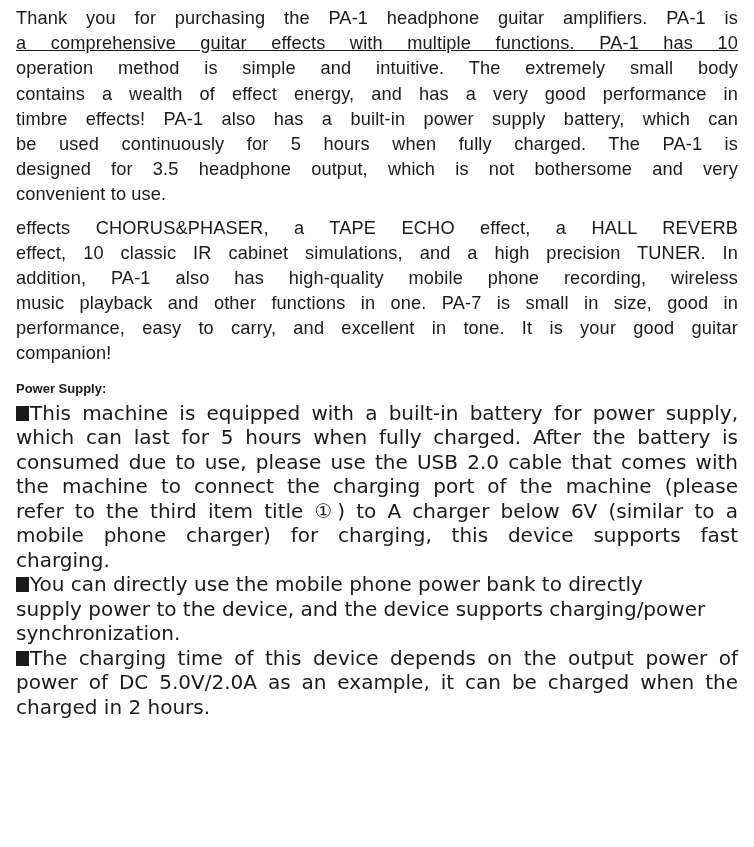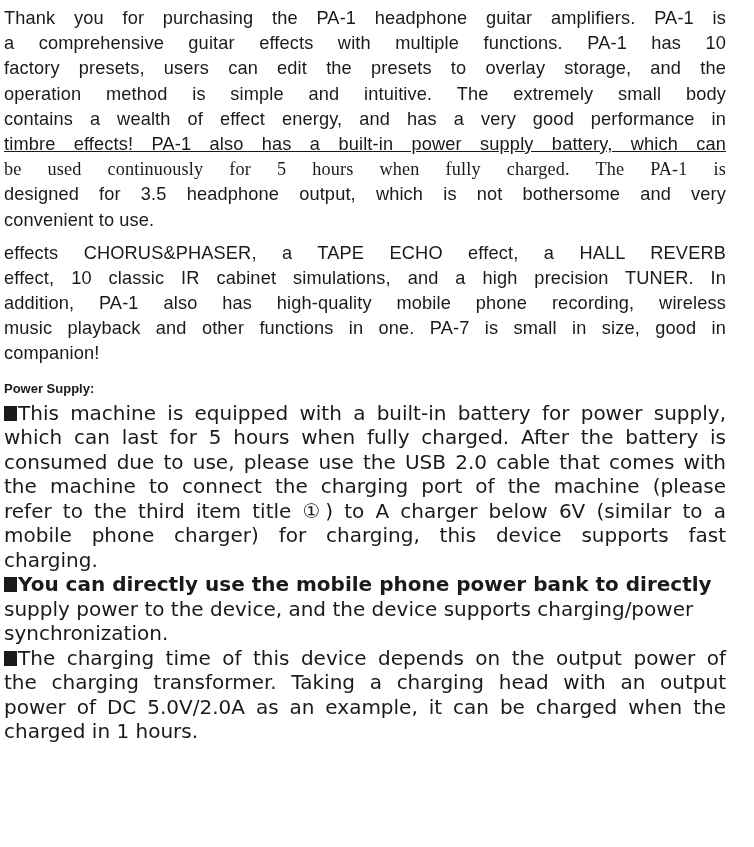--- a/index.html
+++ b/index.html
@@ -1,17 +1,17 @@
 <!DOCTYPE html>
 <html><head>
 <meta charset="utf-8">
 <style>
   html, body { margin: 0; padding: 0; background: #ffffff; }
   body { width: 754px; height: 847px; overflow: hidden; position: relative; color: #1a1a1a; }
-  .page { position: absolute; left: 4px; top: 6px; width: 722px; }
+  .page { position: absolute; left: 16px; top: 6px; width: 722px; }
   .para { margin: 0; }
   .line {
     display: block; white-space: nowrap; height: 25.2px; line-height: 25.2px;
     font-family: "Liberation Sans", sans-serif; font-size: 18.2px; letter-spacing: 0.15px;
     text-align: justify; text-align-last: justify;
   }
   .line.last { text-align-last: left; }
   .intro .line { transform-origin: left center; }
   .p1 { margin-bottom: 8px; }
   .p2 { margin-bottom: 10px; }
@@ -29,58 +29,57 @@
   }
 </style>
 </head>
 <body>
 
 <div class="page">
 
   <div class="intro">
     <div class="para p1">
       <span class="line" style="display: block; width: 722px;">Thank you for purchasing the PA-1 headphone guitar amplifiers. PA-1 is</span>
-      <span class="line" style="display: block; width: 722px;">a comprehensive guitar effects with multiple functions. PA-1 has 10</span>
-      <span class="line" style="display: block; width: 722px;">factory presets, users can edit the presets to overlay storage, and the</span>
+      <span class="line" style="display: block; width: 722px; text-decoration: underline;">a comprehensive guitar effects with multiple functions. PA-1 has 10</span>
       <span class="line" style="display: block; width: 722px;">operation method is simple and intuitive. The extremely small body</span>
       <span class="line" style="display: block; width: 722px;">contains a wealth of effect energy, and has a very good performance in</span>
-      <span class="line" style="display: block; width: 722px; text-decoration: underline;">timbre effects! PA-1 also has a built-in power supply battery, which can</span>
-      <span class="line" style="display: block; width: 722px; font-family: Liberation Serif, serif;">be used continuously for 5 hours when fully charged. The PA-1 is</span>
+      <span class="line" style="display: block; width: 722px;">timbre effects! PA-1 also has a built-in power supply battery, which can</span>
+      <span class="line" style="display: block; width: 722px;">be used continuously for 5 hours when fully charged. The PA-1 is</span>
       <span class="line" style="display: block; width: 722px;">designed for 3.5 headphone output, which is not bothersome and very</span>
       <span class="line last" style="display: block; width: 722px;">convenient to use.</span>
     </div>
 
     <div class="para p2">
       <span class="line" style="display: block; width: 722px;">effects CHORUS&amp;PHASER, a TAPE ECHO effect, a HALL REVERB</span>
       <span class="line" style="display: block; width: 722px;">effect, 10 classic IR cabinet simulations, and a high precision TUNER. In</span>
       <span class="line" style="display: block; width: 722px;">addition, PA-1 also has high-quality mobile phone recording, wireless</span>
       <span class="line" style="display: block; width: 722px;">music playback and other functions in one. PA-7 is small in size, good in</span>
+      <span class="line" style="display: block; width: 722px;">performance, easy to carry, and excellent in tone. It is your good guitar</span>
       <span class="line last" style="display: block; width: 722px;">companion!</span>
     </div>
   </div>
 
   <div class="ps">
     <h3 class="ps-title">Power Supply:</h3>
 
     <div class="para">
       <span class="line" style="display: block; width: 722px;"><span class="bullet-sq"></span><span>This machine is equipped with a built-in battery for power supply,</span></span>
       <span class="line" style="display: block; width: 722px;">which can last for 5 hours when fully charged. After the battery is</span>
       <span class="line" style="display: block; width: 722px;">consumed due to use, please use the USB 2.0 cable that comes with</span>
       <span class="line" style="display: block; width: 722px;">the machine to connect the charging port of the machine (please</span>
       <span class="line" style="display: block; width: 722px;">refer to the third item title ①) to A charger below 6V (similar to a</span>
       <span class="line" style="display: block; width: 722px;">mobile phone charger) for charging, this device supports fast</span>
       <span class="line last" style="display: block; width: 722px;">charging.</span>
     </div>
 
     <div class="para">
-      <span class="line last" style="display: block; width: 722px; font-weight: bold;"><span class="bullet-sq"></span><span>You can directly use the mobile phone power bank to directly</span></span>
+      <span class="line last" style="display: block; width: 722px;"><span class="bullet-sq"></span><span>You can directly use the mobile phone power bank to directly</span></span>
       <span class="line last" style="display: block; width: 722px;">supply power to the device, and the device supports charging/power</span>
       <span class="line last" style="display: block; width: 722px;">synchronization.</span>
     </div>
 
     <div class="para">
       <span class="line" style="display: block; width: 722px;"><span class="bullet-sq"></span><span>The charging time of this device depends on the output power of</span></span>
-      <span class="line" style="display: block; width: 722px;">the charging transformer. Taking a charging head with an output</span>
       <span class="line" style="display: block; width: 722px;">power of DC 5.0V/2.0A as an example, it can be charged when the</span>
-      <span class="line last" style="display: block; width: 722px;">charged in 1 hours.</span>
+      <span class="line last" style="display: block; width: 722px;">charged in 2 hours.</span>
     </div>
   </div>
 </div>
 
 </body></html>

